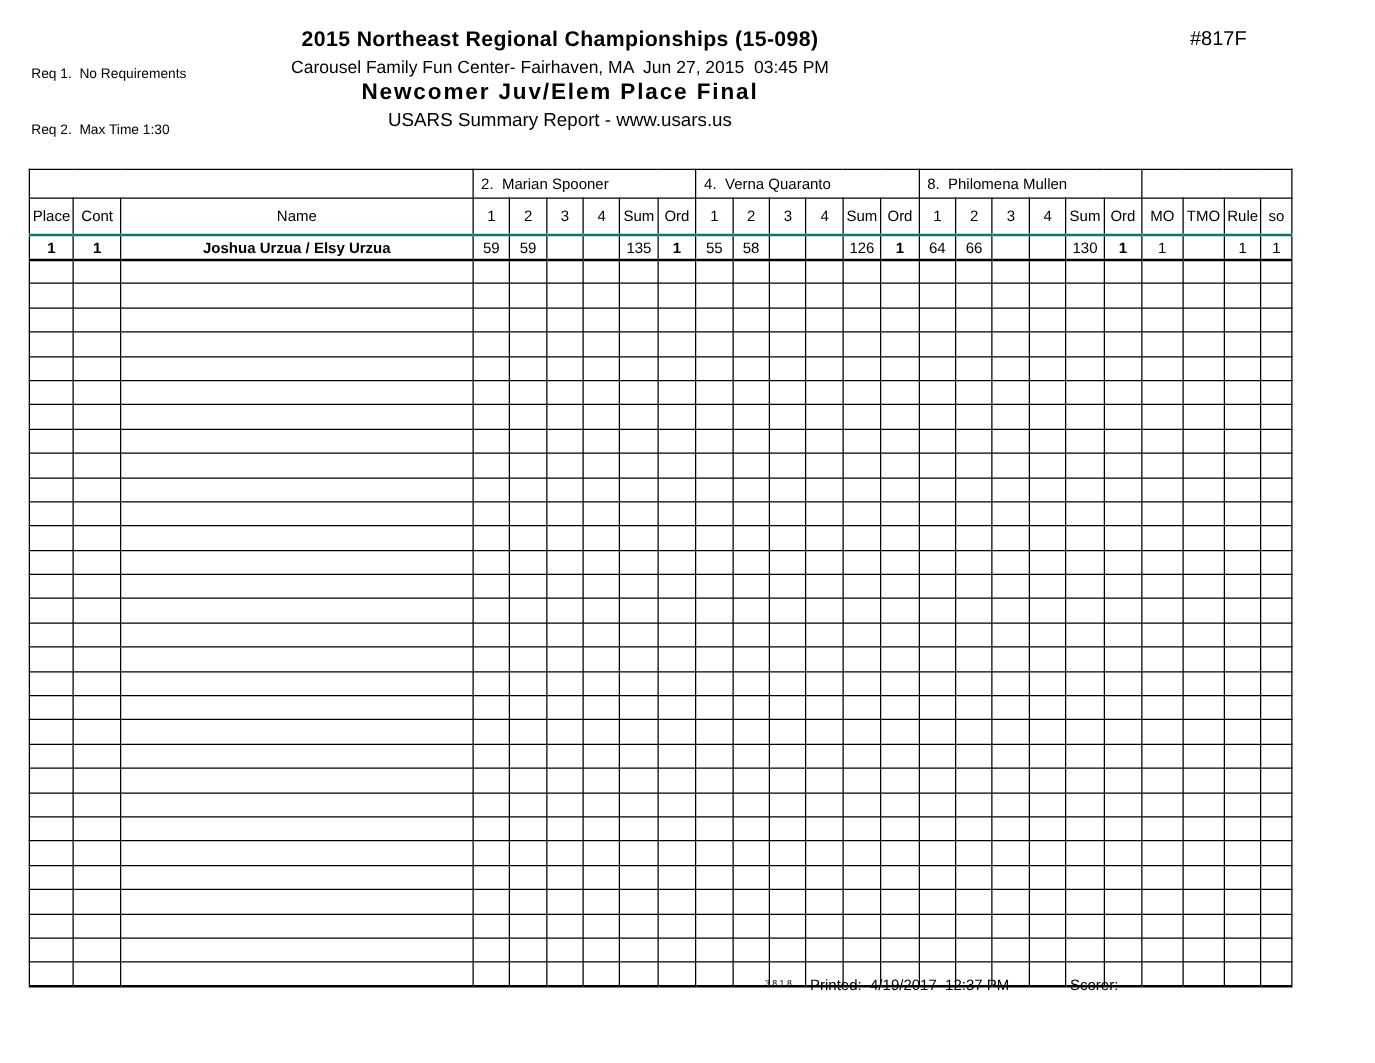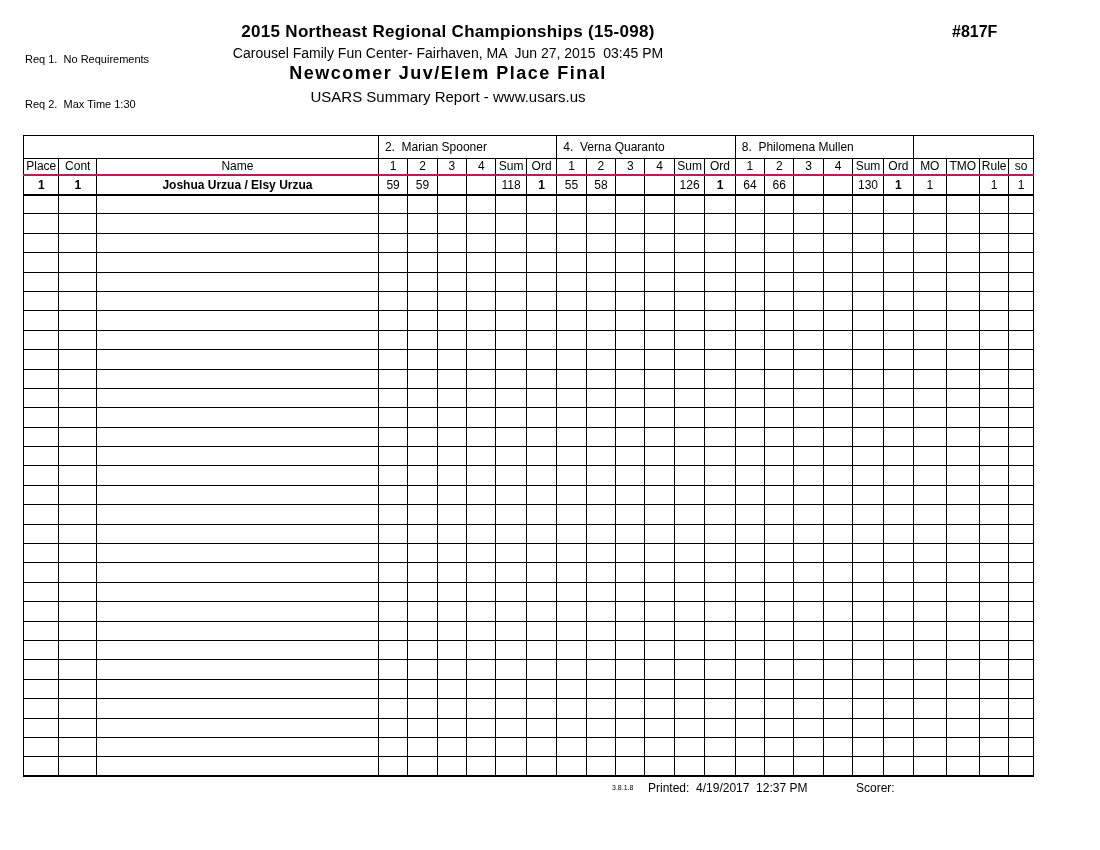--- a/index.html
+++ b/index.html
@@ -16,37 +16,37 @@
   
   .req-block {
     position:absolute; left:25px; top:22px;
     font-size:11px; line-height:15px; white-space:pre;
   }
   .hcenter { position:absolute; left:0; width:896px; text-align:center; white-space:pre; }
   .title-line   { top:22px; font-size:17px; font-weight:bold; letter-spacing:0.3px; }
   .venue-line   { top:45px; font-size:14px; }
   .event-line   { top:63px; font-size:18px; font-weight:bold; letter-spacing:1.5px; }
   .report-line  { top:88px; font-size:15px; }
-  .doc-number   { position:absolute; left:952px; top:23px; font-size:16px; font-weight:bold; }
+  .doc-number   { position:absolute; left:952px; top:23px; font-size:16px; font-weight:normal; }
 
   
   .tablewrap { position:absolute; left:23px; top:135px; }
   table.grid {
     border-collapse:collapse; table-layout:fixed; width:1011px;padding-left:35px;
   }
   table.grid td {
     border:1px solid #000;
     font-size:12px; text-align:center;
     padding:0; overflow:hidden; white-space:pre;
     vertical-align:middle;
   }
   tr.jrow td { height:23px; }
   tr.jrow td.judge { text-align:left; padding-left:6px; font-size:12px; }
   td.nob { border:none; }
-  tr.hrow td { height:16px; border-bottom:2px solid #be185d; }
+  tr.hrow td { height:29px; border-bottom:2px solid #0f766e; }
   tr.drow td { height:20px; border-bottom:2px solid #000; }
   tr.erow td { height:19.4px; }
   tr.lastrow td { border-bottom:2px solid #000; }
   td.eL { border-left:2px solid #000; }
   td.ord { border-left:4px solid #000; border-right:4px solid #000; }
   td.l { text-align:left; padding-left:9px; }
   td.score { text-align:left; padding-left:5px; }
   td.sum { text-align:right; padding-right:4px; }
   td.b { font-weight:bold; }
   td.name { font-size:13px;margin-left:28px; }
@@ -137,21 +137,21 @@
             <td>so</td>
           </tr>
           <tr class="drow">
             <td class="b eL">1</td>
             <td class="b">1</td>
             <td class="b l name">Joshua Urzua / Elsy Urzua</td>
             <td class="score">59</td>
             <td class="score">59</td>
             <td class="score"></td>
             <td class="score"></td>
-            <td class="sum">118</td>
+            <td class="sum">135</td>
             <td class="ord b">1</td>
             <td class="score">55</td>
             <td class="score">58</td>
             <td class="score"></td>
             <td class="score"></td>
             <td class="sum">126</td>
             <td class="ord b">1</td>
             <td class="score">64</td>
             <td class="score">66</td>
             <td class="score"></td>

